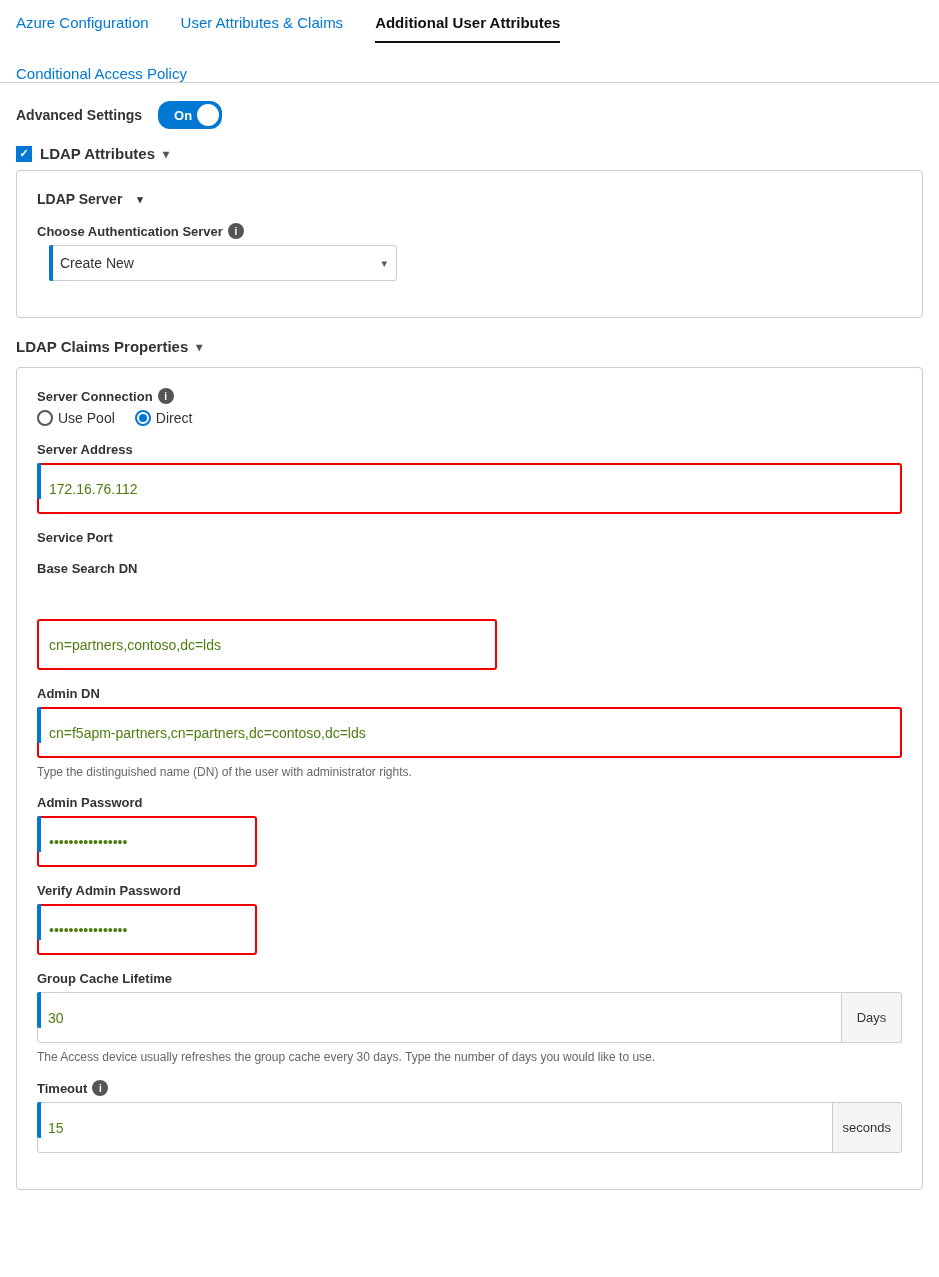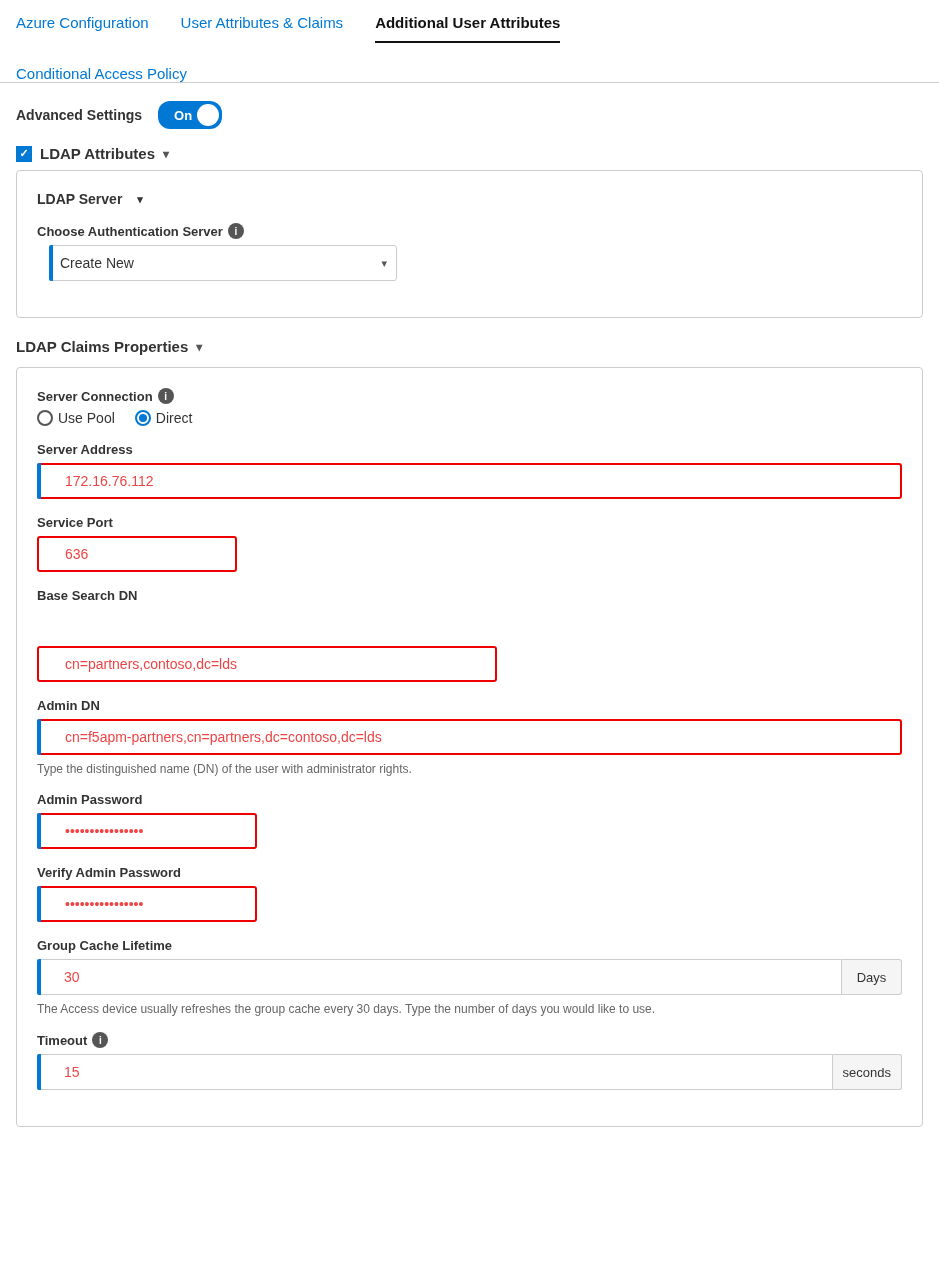--- a/index.html
+++ b/index.html
@@ -216,26 +216,26 @@
       width: 4px;
       min-height: 36px;
       background: #0078d4;
       position: absolute;
       left: 0;
       top: 0;
       border-radius: 2px 0 0 2px;
     }
     .text-input {
       width: 100%;
-      height: 36px;
+      height: 51px;
       border: 1px solid #ccc;
       border-radius: 3px;
-      padding: 0 26px;
-      font-size: 14px;
-      color: #ef4444;
+      padding: 0 10px;
+      font-size: 14px;
+      color: #4d7c0f;
     }
     .text-input.highlighted {
       border: 2px solid #e00;
     }
     .input-with-addon {
       display: flex;
       gap: 0;
     }
     .input-with-addon .text-input {
       border-radius: 3px 0 0 3px;
@@ -392,23 +392,20 @@
         <div class="input-wrapper">
           <div class="input-bar"></div>
           <input type="text" class="text-input highlighted" value="172.16.76.112" style="">
         </div>
       </div>
 
       <div class="form-field">
         <div class="field-label">
           <span>Service Port</span>
         </div>
-        <div class="input-wrapper">
-          <input type="text" class="text-input highlighted" value="636" style="width: 200px;">
-        </div>
       </div>
 
       <div class="form-field">
         <div class="field-label">
           <span>Base Search DN</span>
         </div>
         <div class="input-wrapper">
           <input type="text" class="text-input highlighted" value="cn=partners,contoso,dc=lds" style="width: 460px; margin-top: 37px;">
         </div>
       </div>

